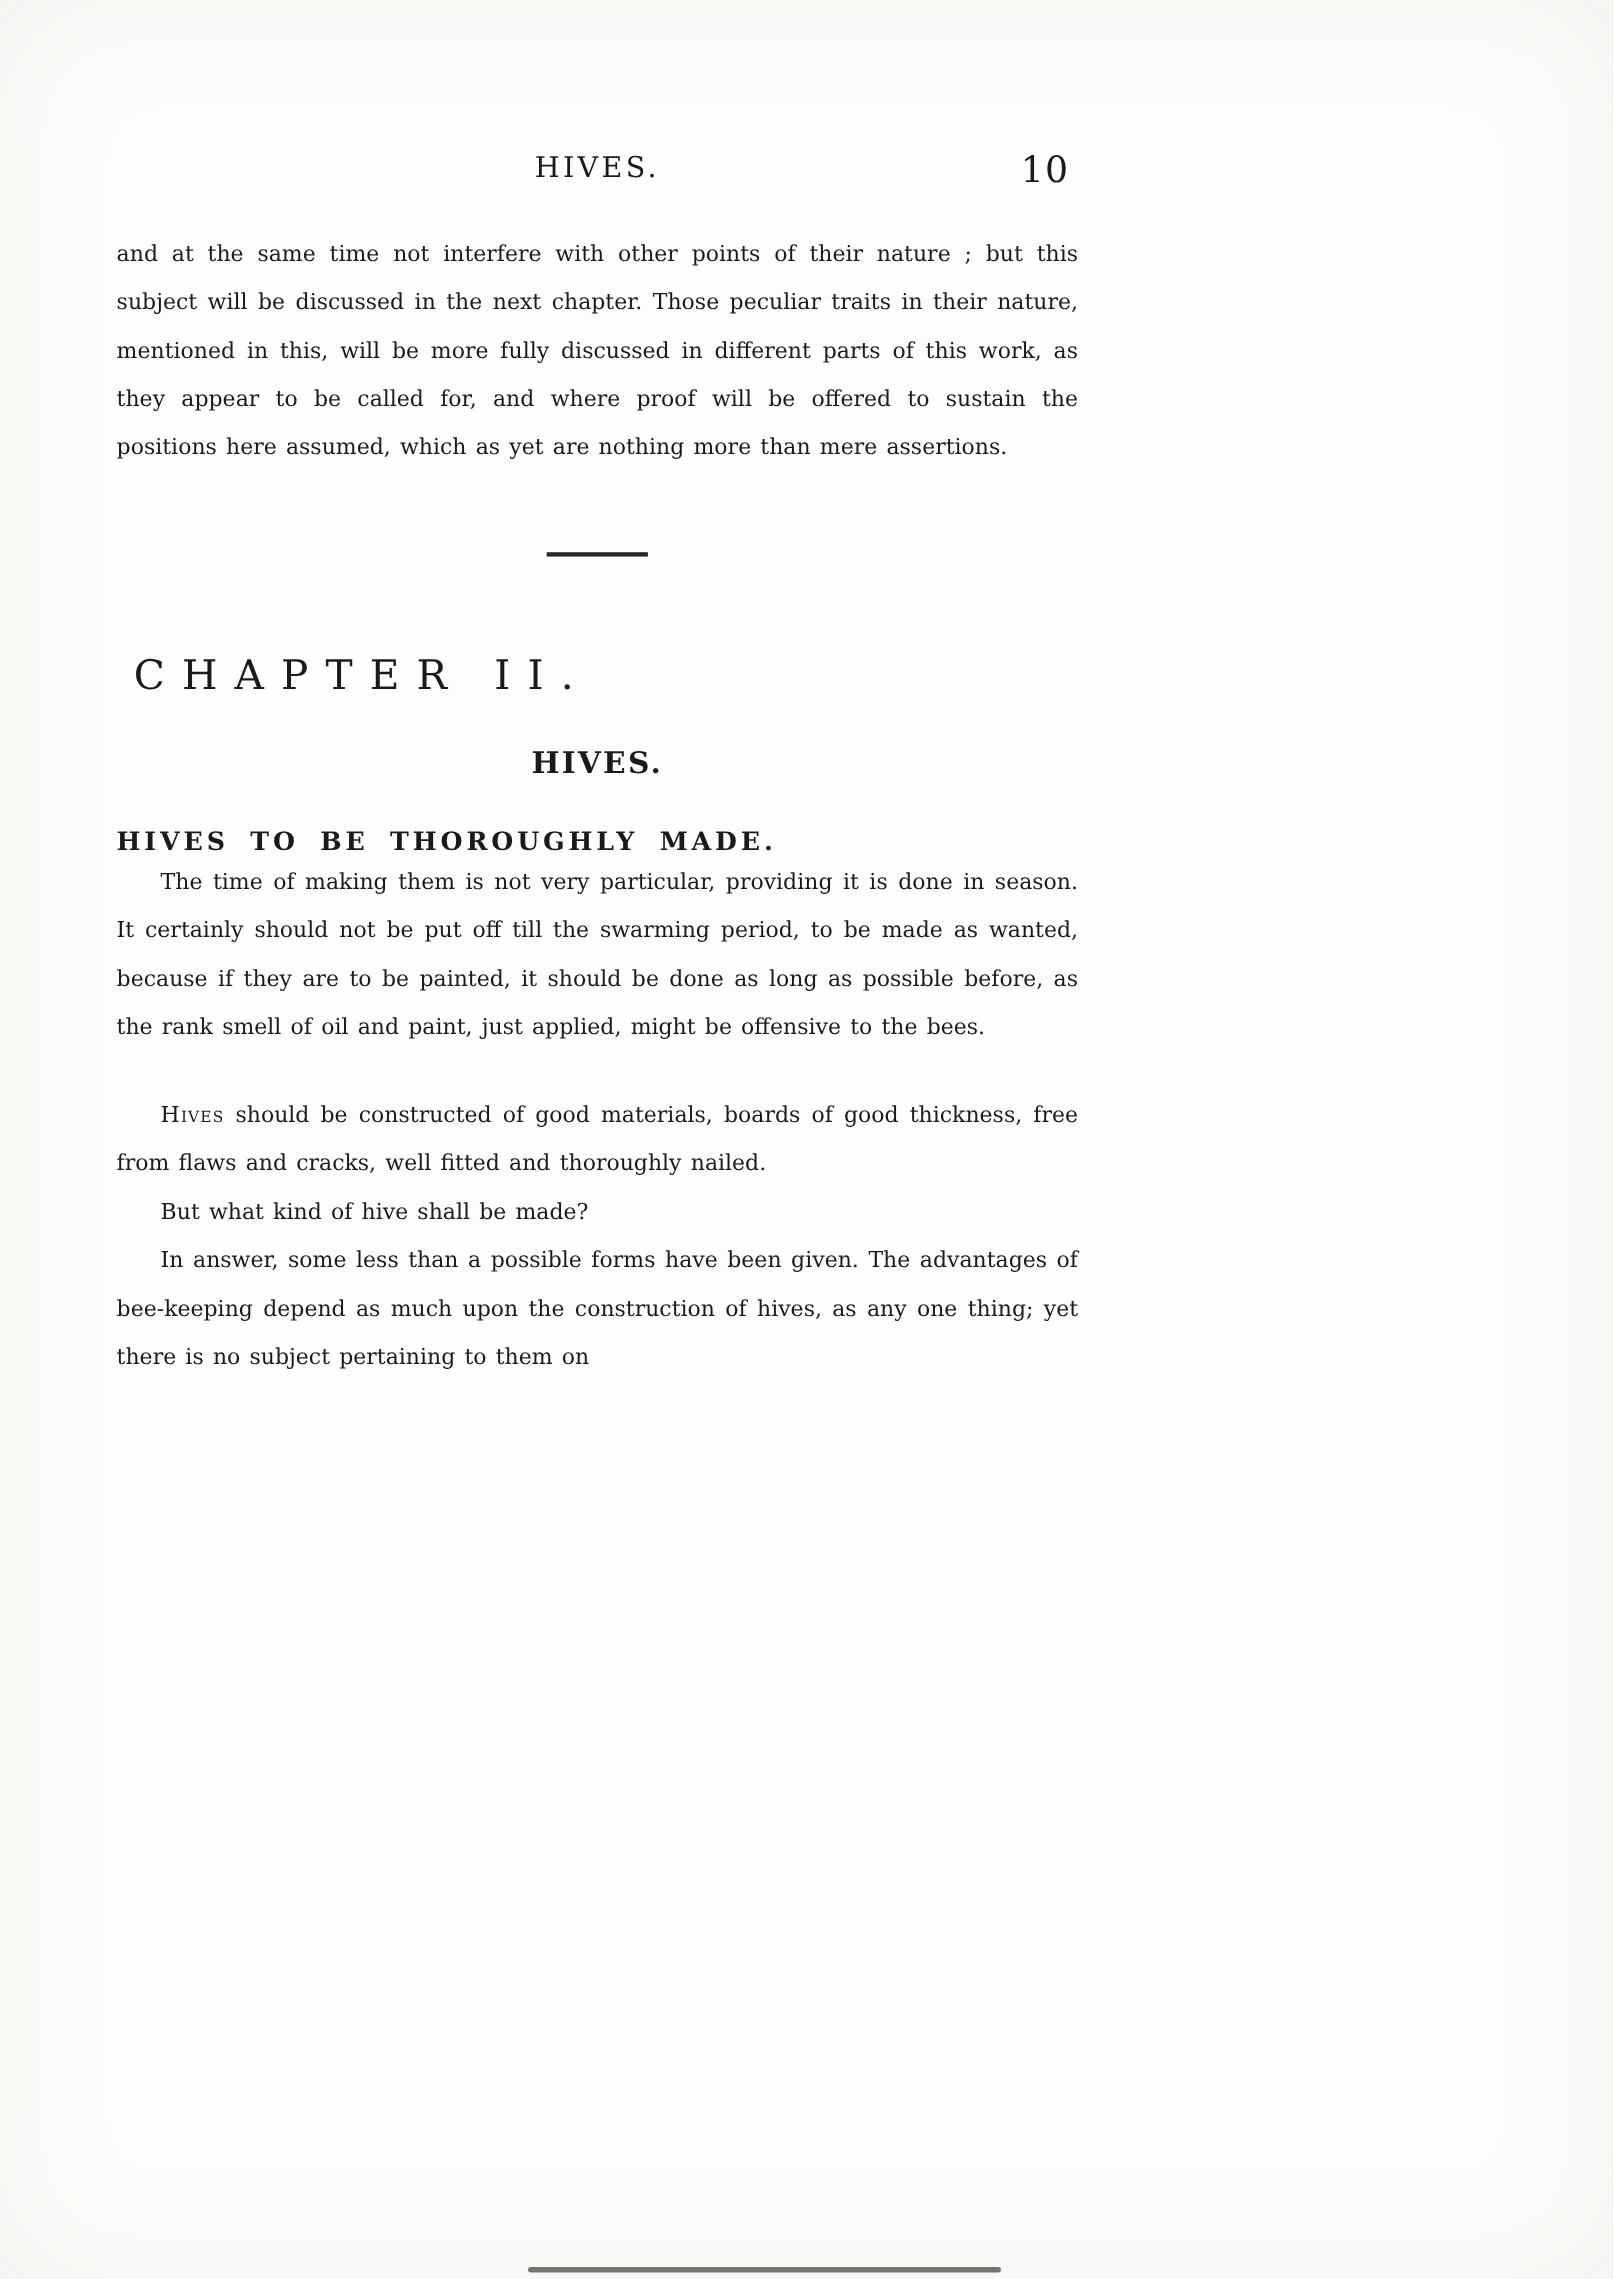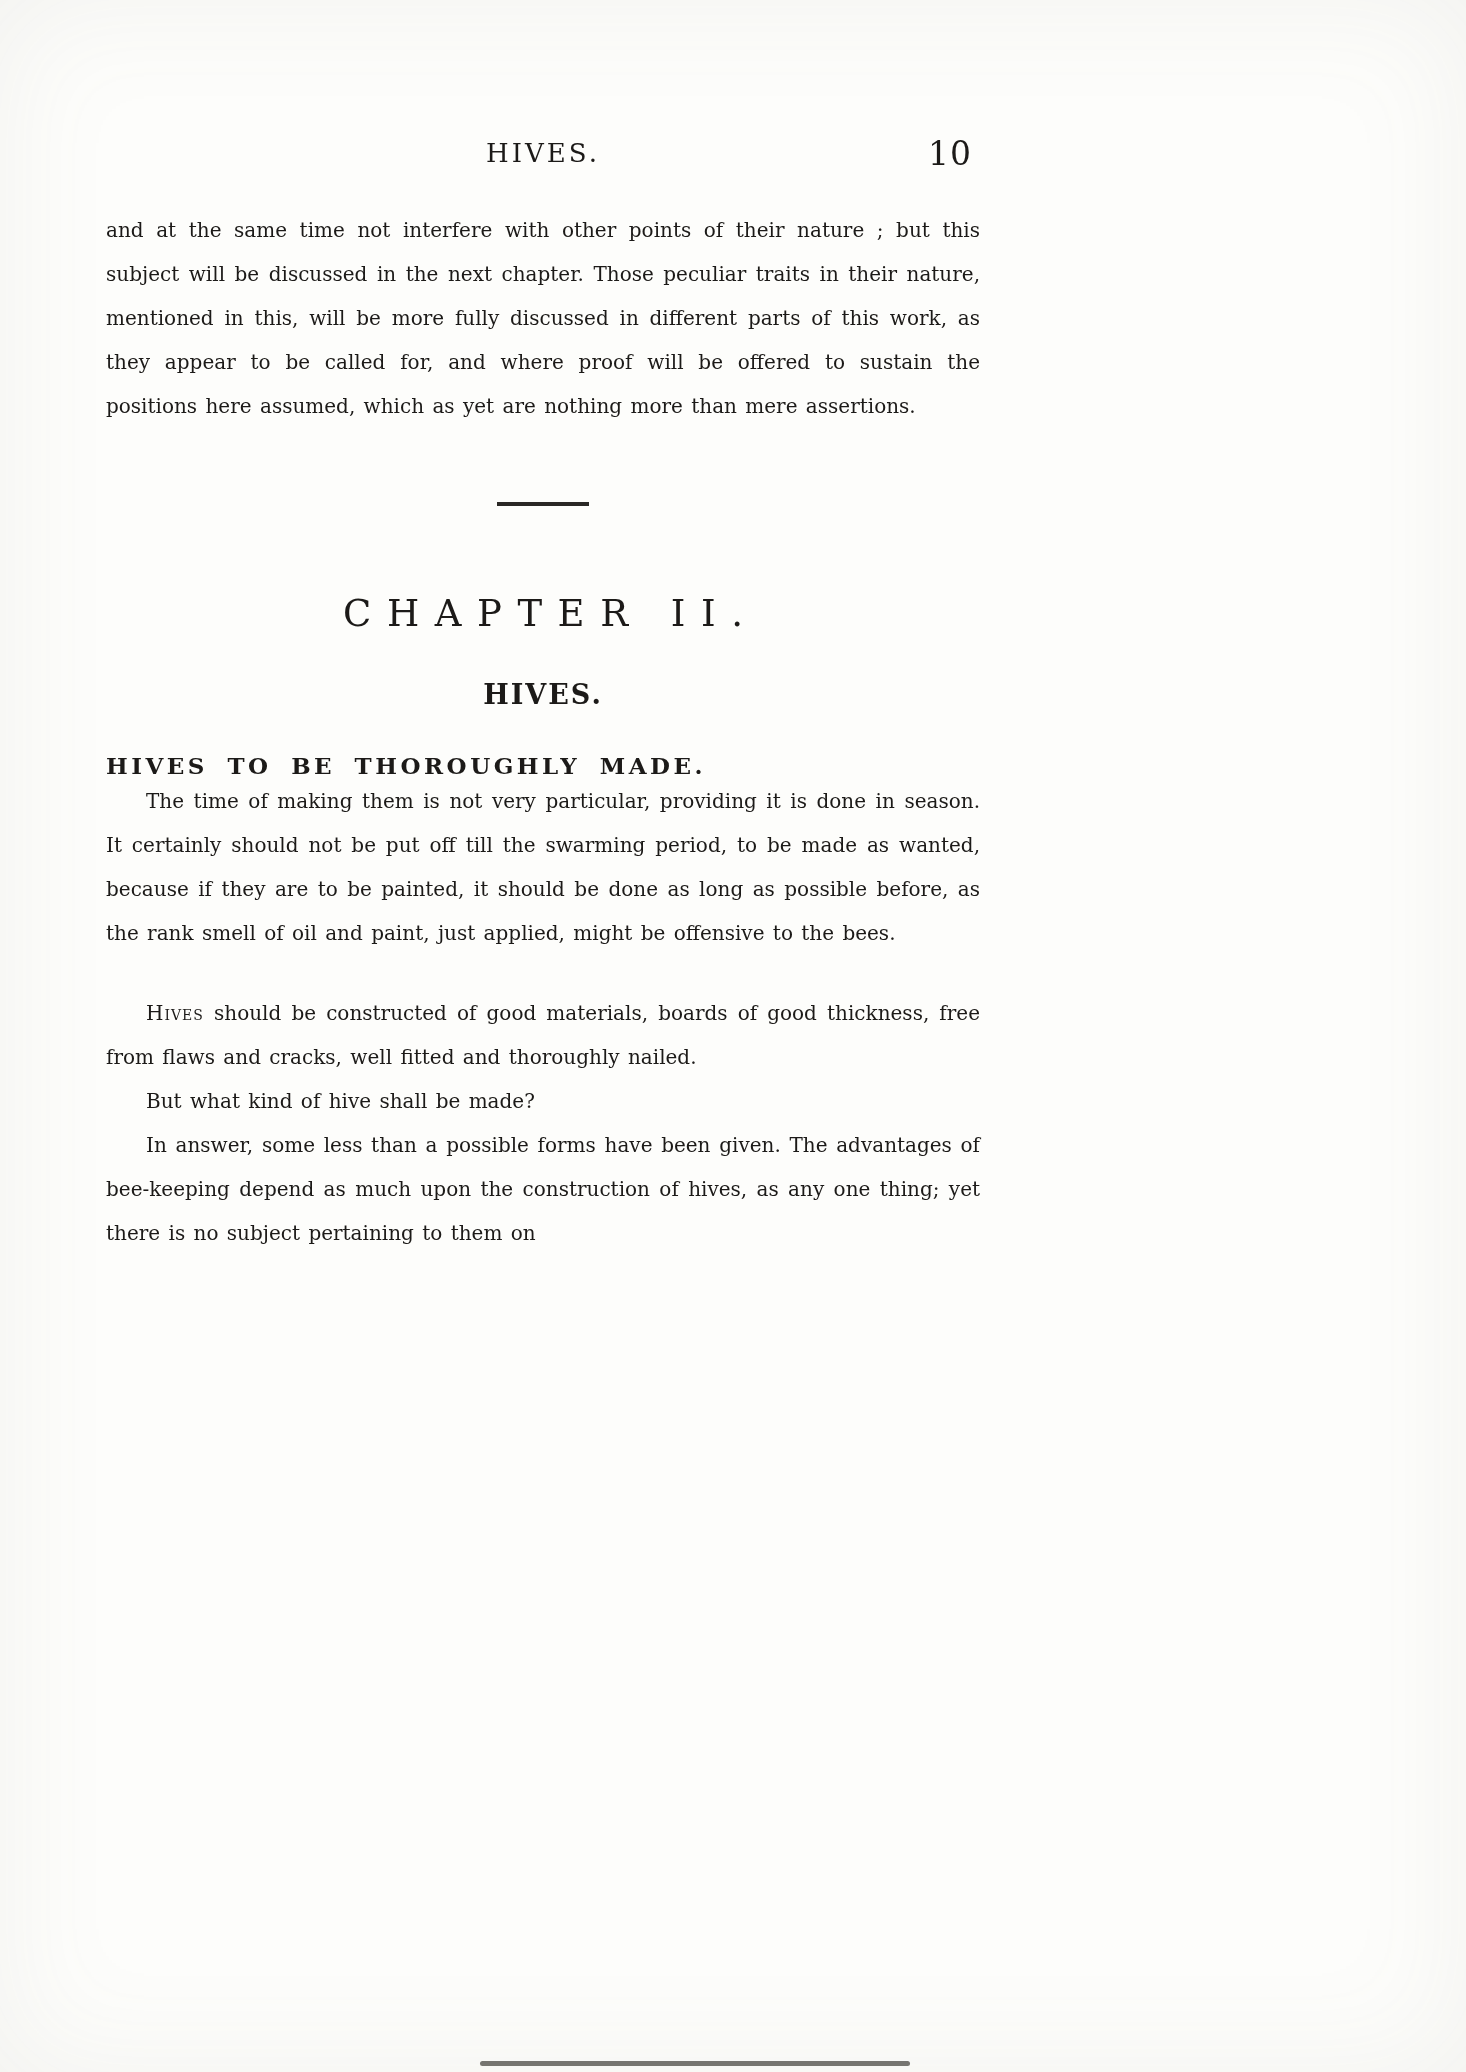--- a/index.html
+++ b/index.html
@@ -54,21 +54,21 @@
     font-variant: small-caps;
     letter-spacing: 1px;
   }
   .divider {
     width: 92px;
     border-top: 4px solid #2a2825;
     margin: 74px auto 0 auto;
   }
   .chapter-heading {
     margin-top: 86px;
-    text-align: center;
+    text-align: left;
     font-size: 37px;
     letter-spacing: 0.42em;
     padding-left: 0.42em;
     font-weight: 400;
   }
   .chapter-subtitle {
     margin-top: 44px;
     text-align: center;
     font-size: 27px;
     font-weight: 700;

